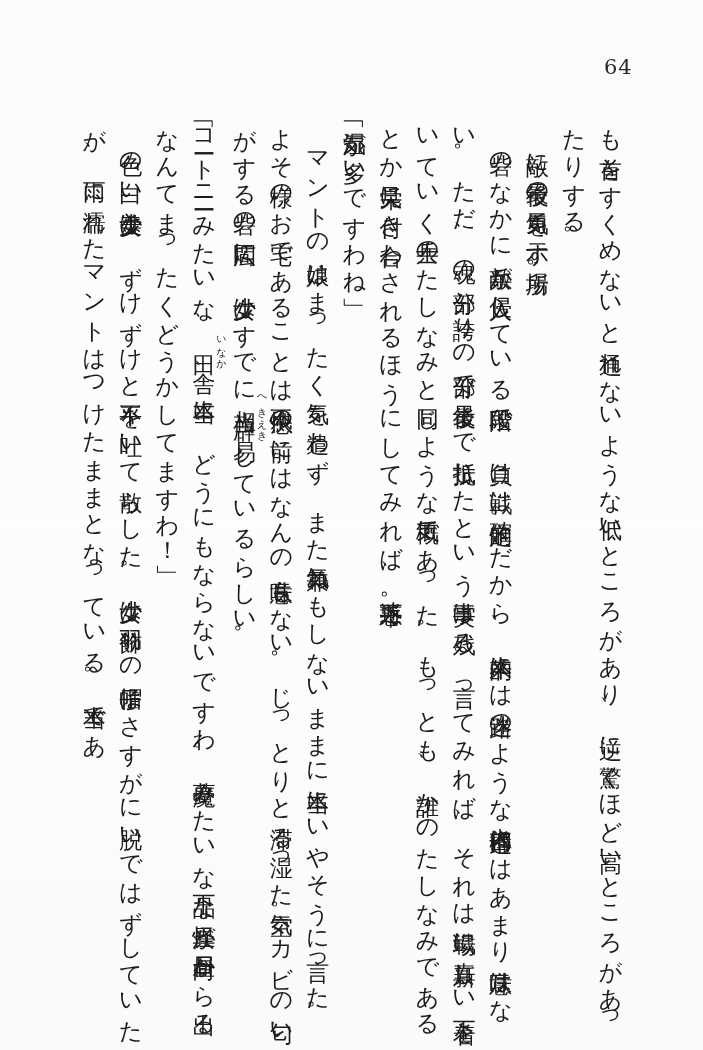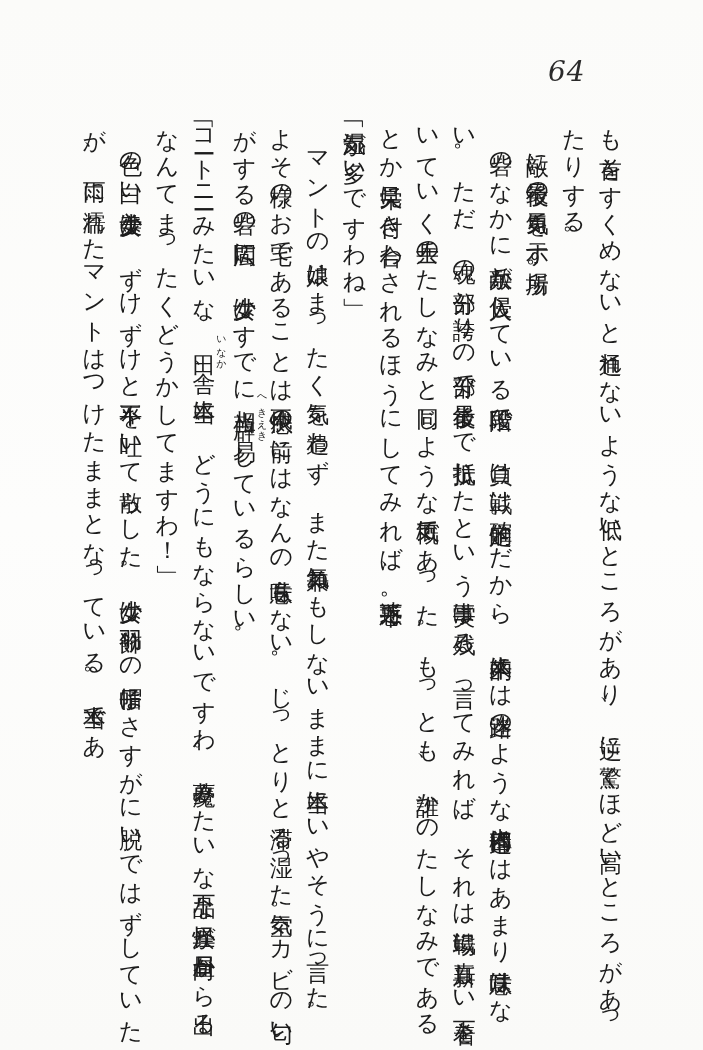--- a/index.html
+++ b/index.html
@@ -14,24 +14,23 @@
     background: #fcfcfa;
   }
   .page {
     position: absolute;
     inset: 0;
     background: linear-gradient(180deg, #fbfbf9 0%, #fdfdfc 50%, #fafaf8 100%);
   }
   .page-number {
     position: absolute;
     top: 55px;
-    left: 548px;
+    left: 604px;
     font-family: "DejaVu Serif", "Liberation Serif", serif;
-    font-style: italic;
-    font-size: 28px;
+    font-size: 21px;
     color: #2a2a2a;
     letter-spacing: 1px;
   }
   .text-block {
     position: absolute;
     top: 113px;
     right: 74px;
     height: 926px;
     writing-mode: vertical-rl;
     text-orientation: mixed;

